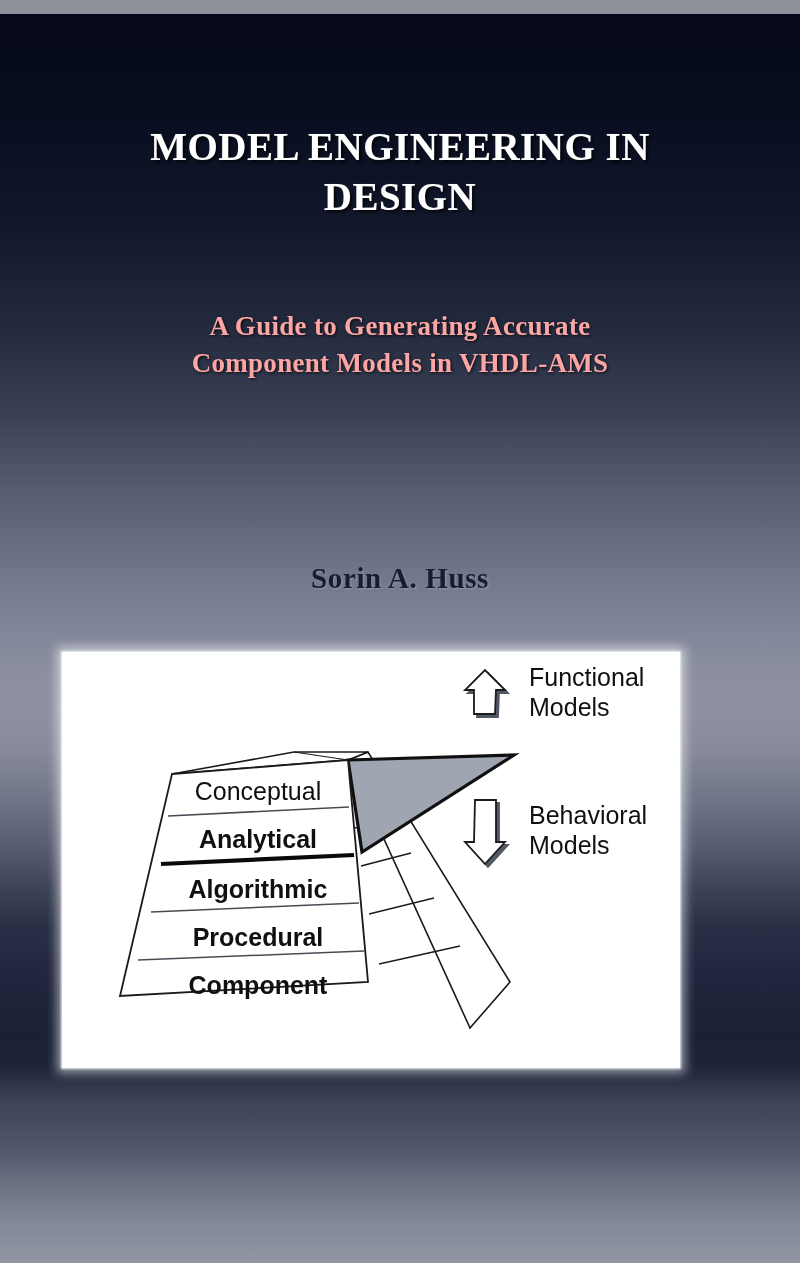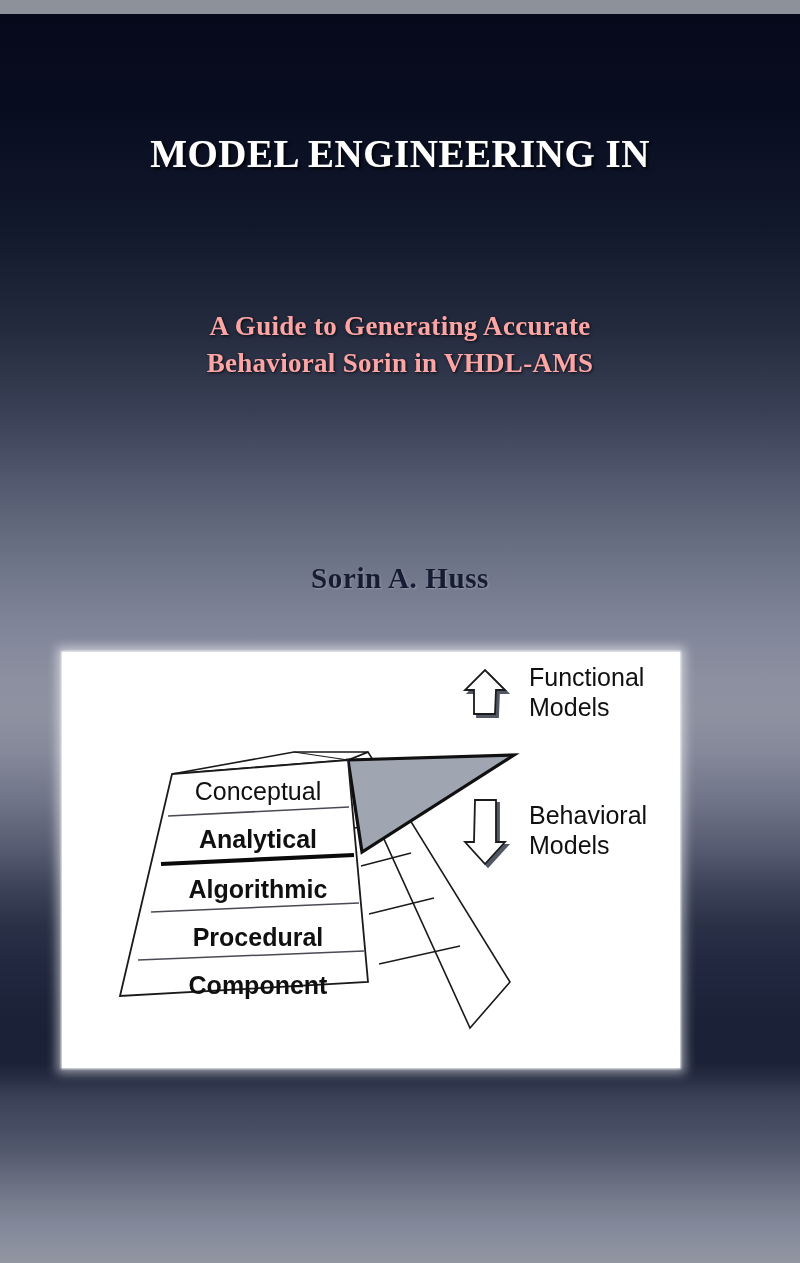--- a/index.html
+++ b/index.html
@@ -56,21 +56,21 @@
       #656a7d 93%,
       #767b8c 95%,
       #83889a 97%,
       #8d92a0 99%,
       #9296a0 100%);
   }
 
   
   .title-block {
     position: absolute;
-    left: 0; top: 129px;
+    left: 0; top: 122px;
     width: 800px;
     text-align: center;
   }
   .title-line {
     color: #ffffff;
     font-family: "Liberation Serif", serif;
     font-weight: bold;
     font-size: 39px;
     line-height: 50px;
     letter-spacing: 0.5px;
@@ -147,25 +147,26 @@
 </head>
 <body>
 
 <div id="cover">
 
   <div class="bg-top-band"></div>
   <div class="bg-main"></div>
 
   <div class="title-block">
     <div class="title-line">MODEL ENGINEERING IN</div>
+    <div class="title-line">DESIGN</div>
   </div>
 
   <div class="subtitle-block">
     <div class="subtitle-line">A Guide to Generating Accurate</div>
-    <div class="subtitle-line">Behavioral Sorin in VHDL-AMS</div>
+    <div class="subtitle-line">Component Models in VHDL-AMS</div>
   </div>
 
   <div class="author-block">
     <span class="author-name">Sorin A. Huss</span>
   </div>
 
   <div class="diagram-panel">
     <svg width="618" height="416" viewBox="0 0 618 416" xmlns="http://www.w3.org/2000/svg">
       <defs>
         <filter id="softshadow" x="-40%" y="-40%" width="200%" height="200%">

